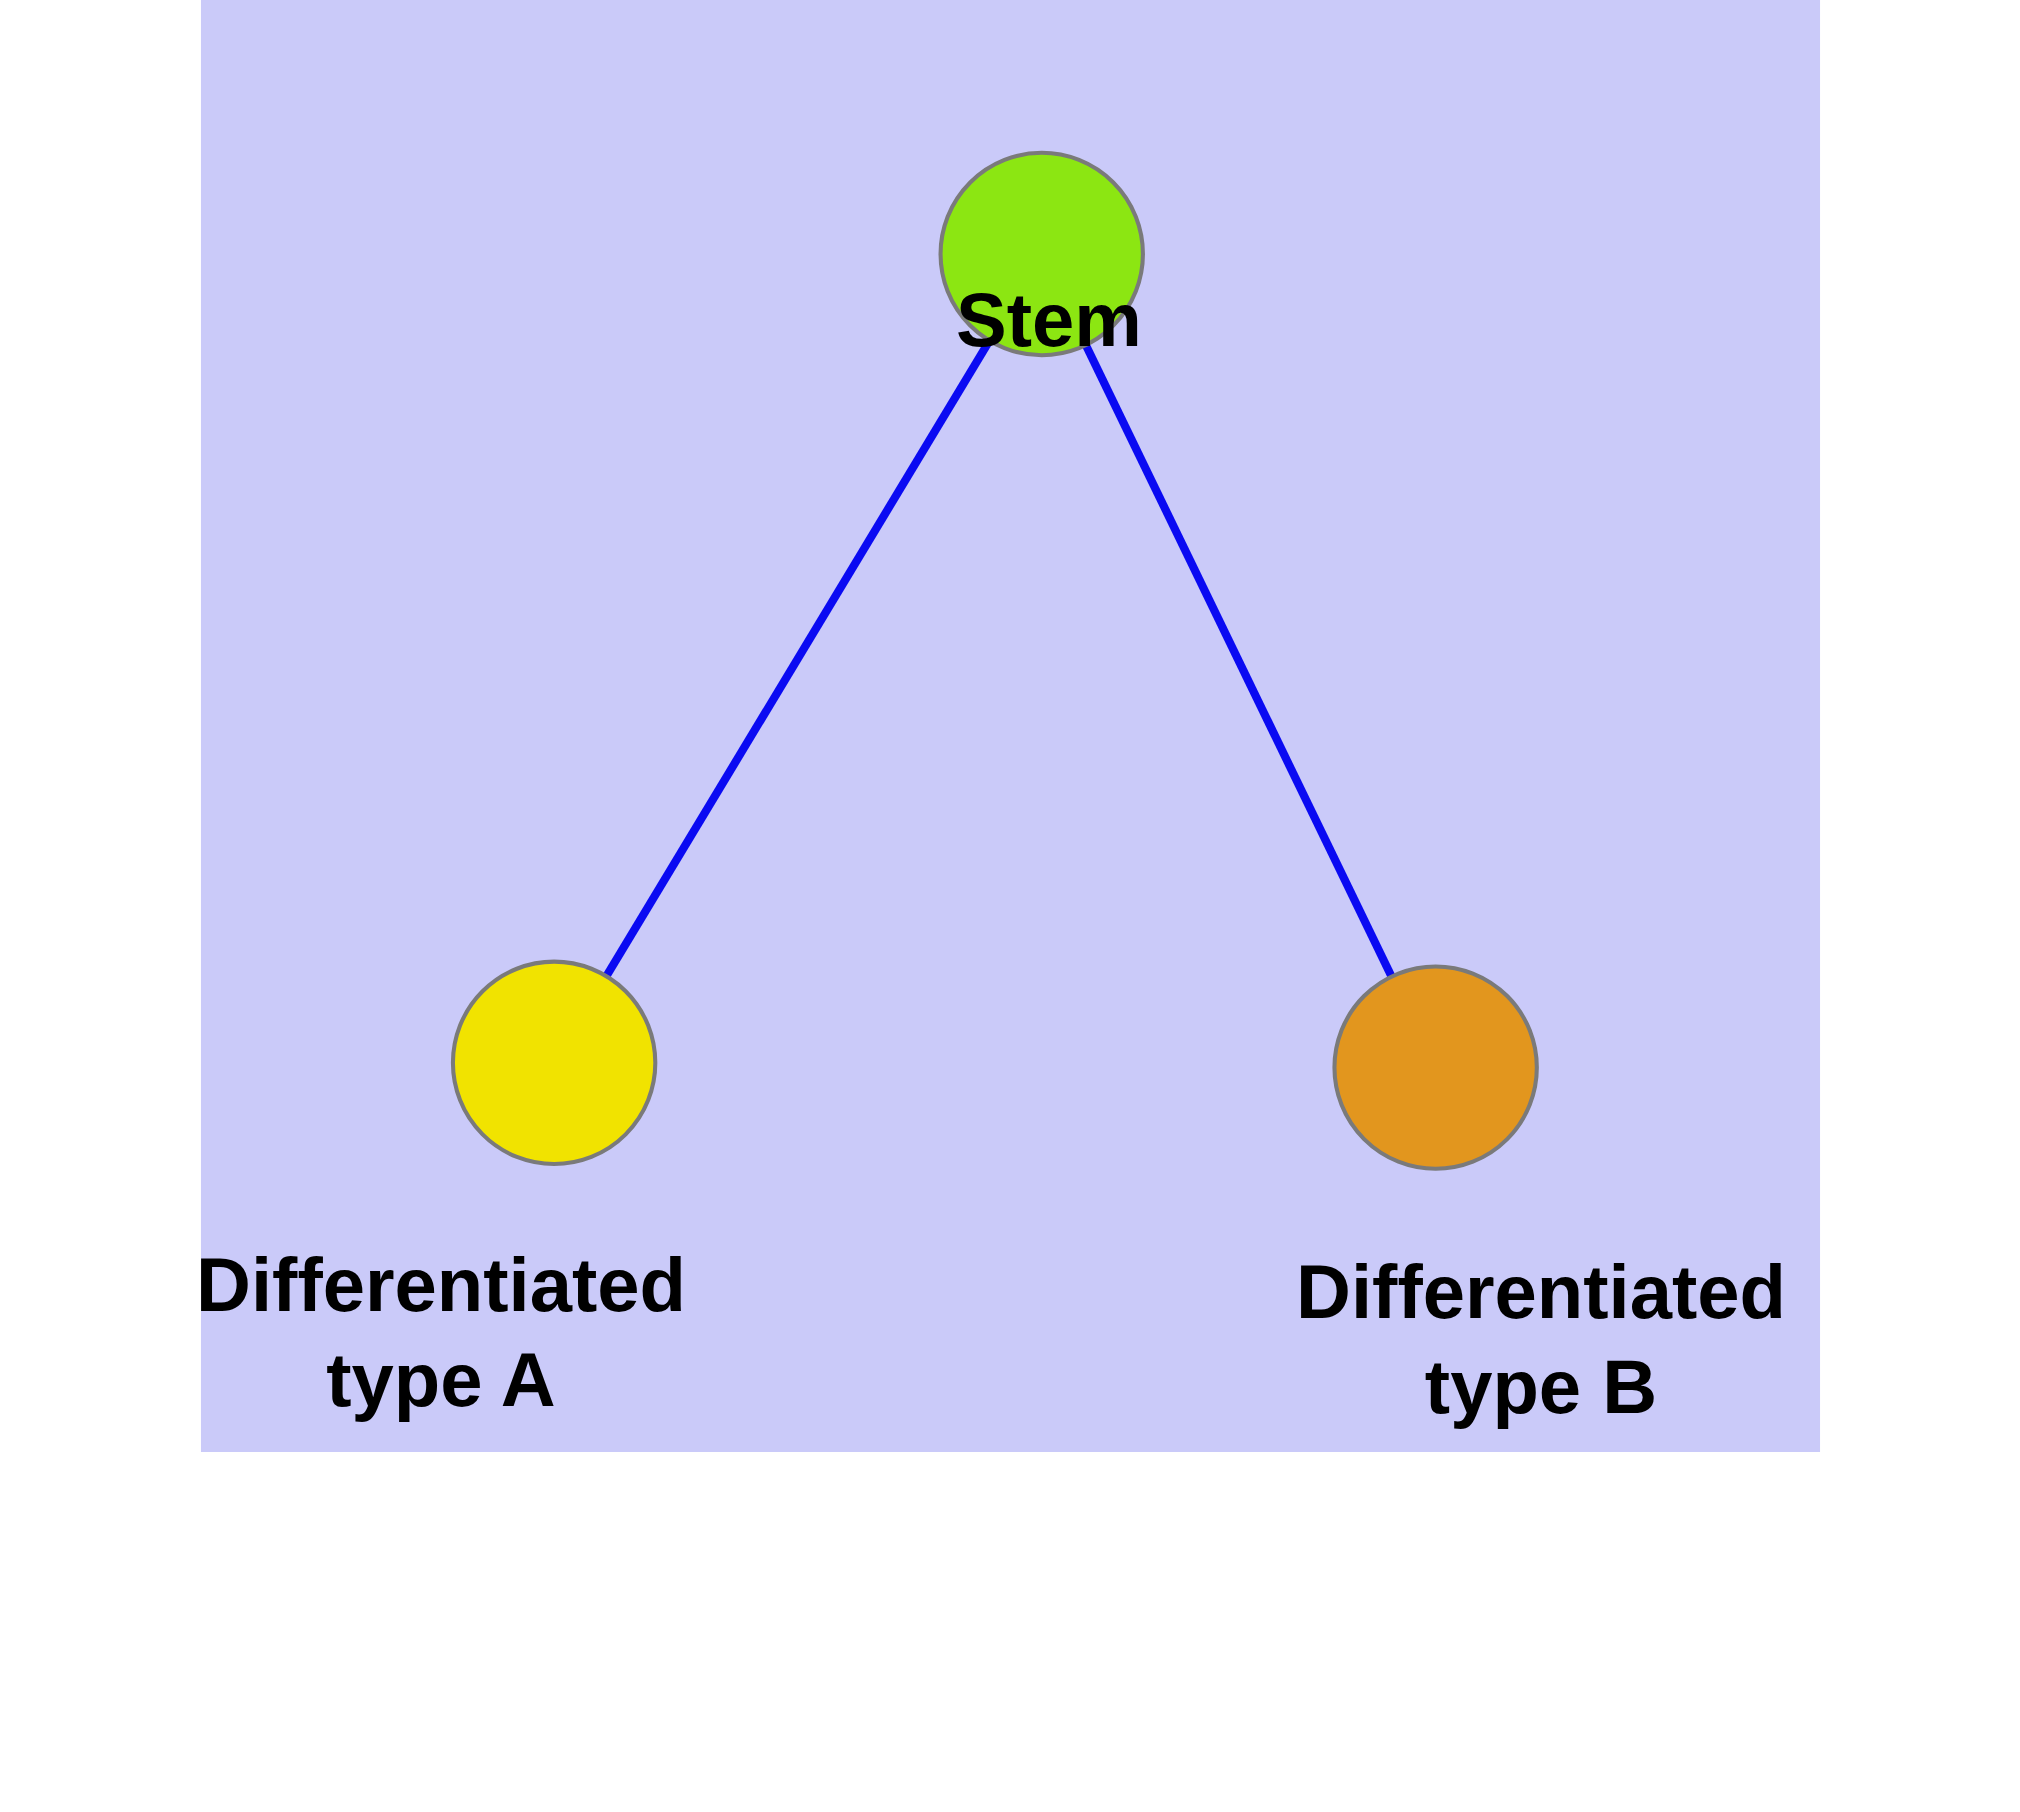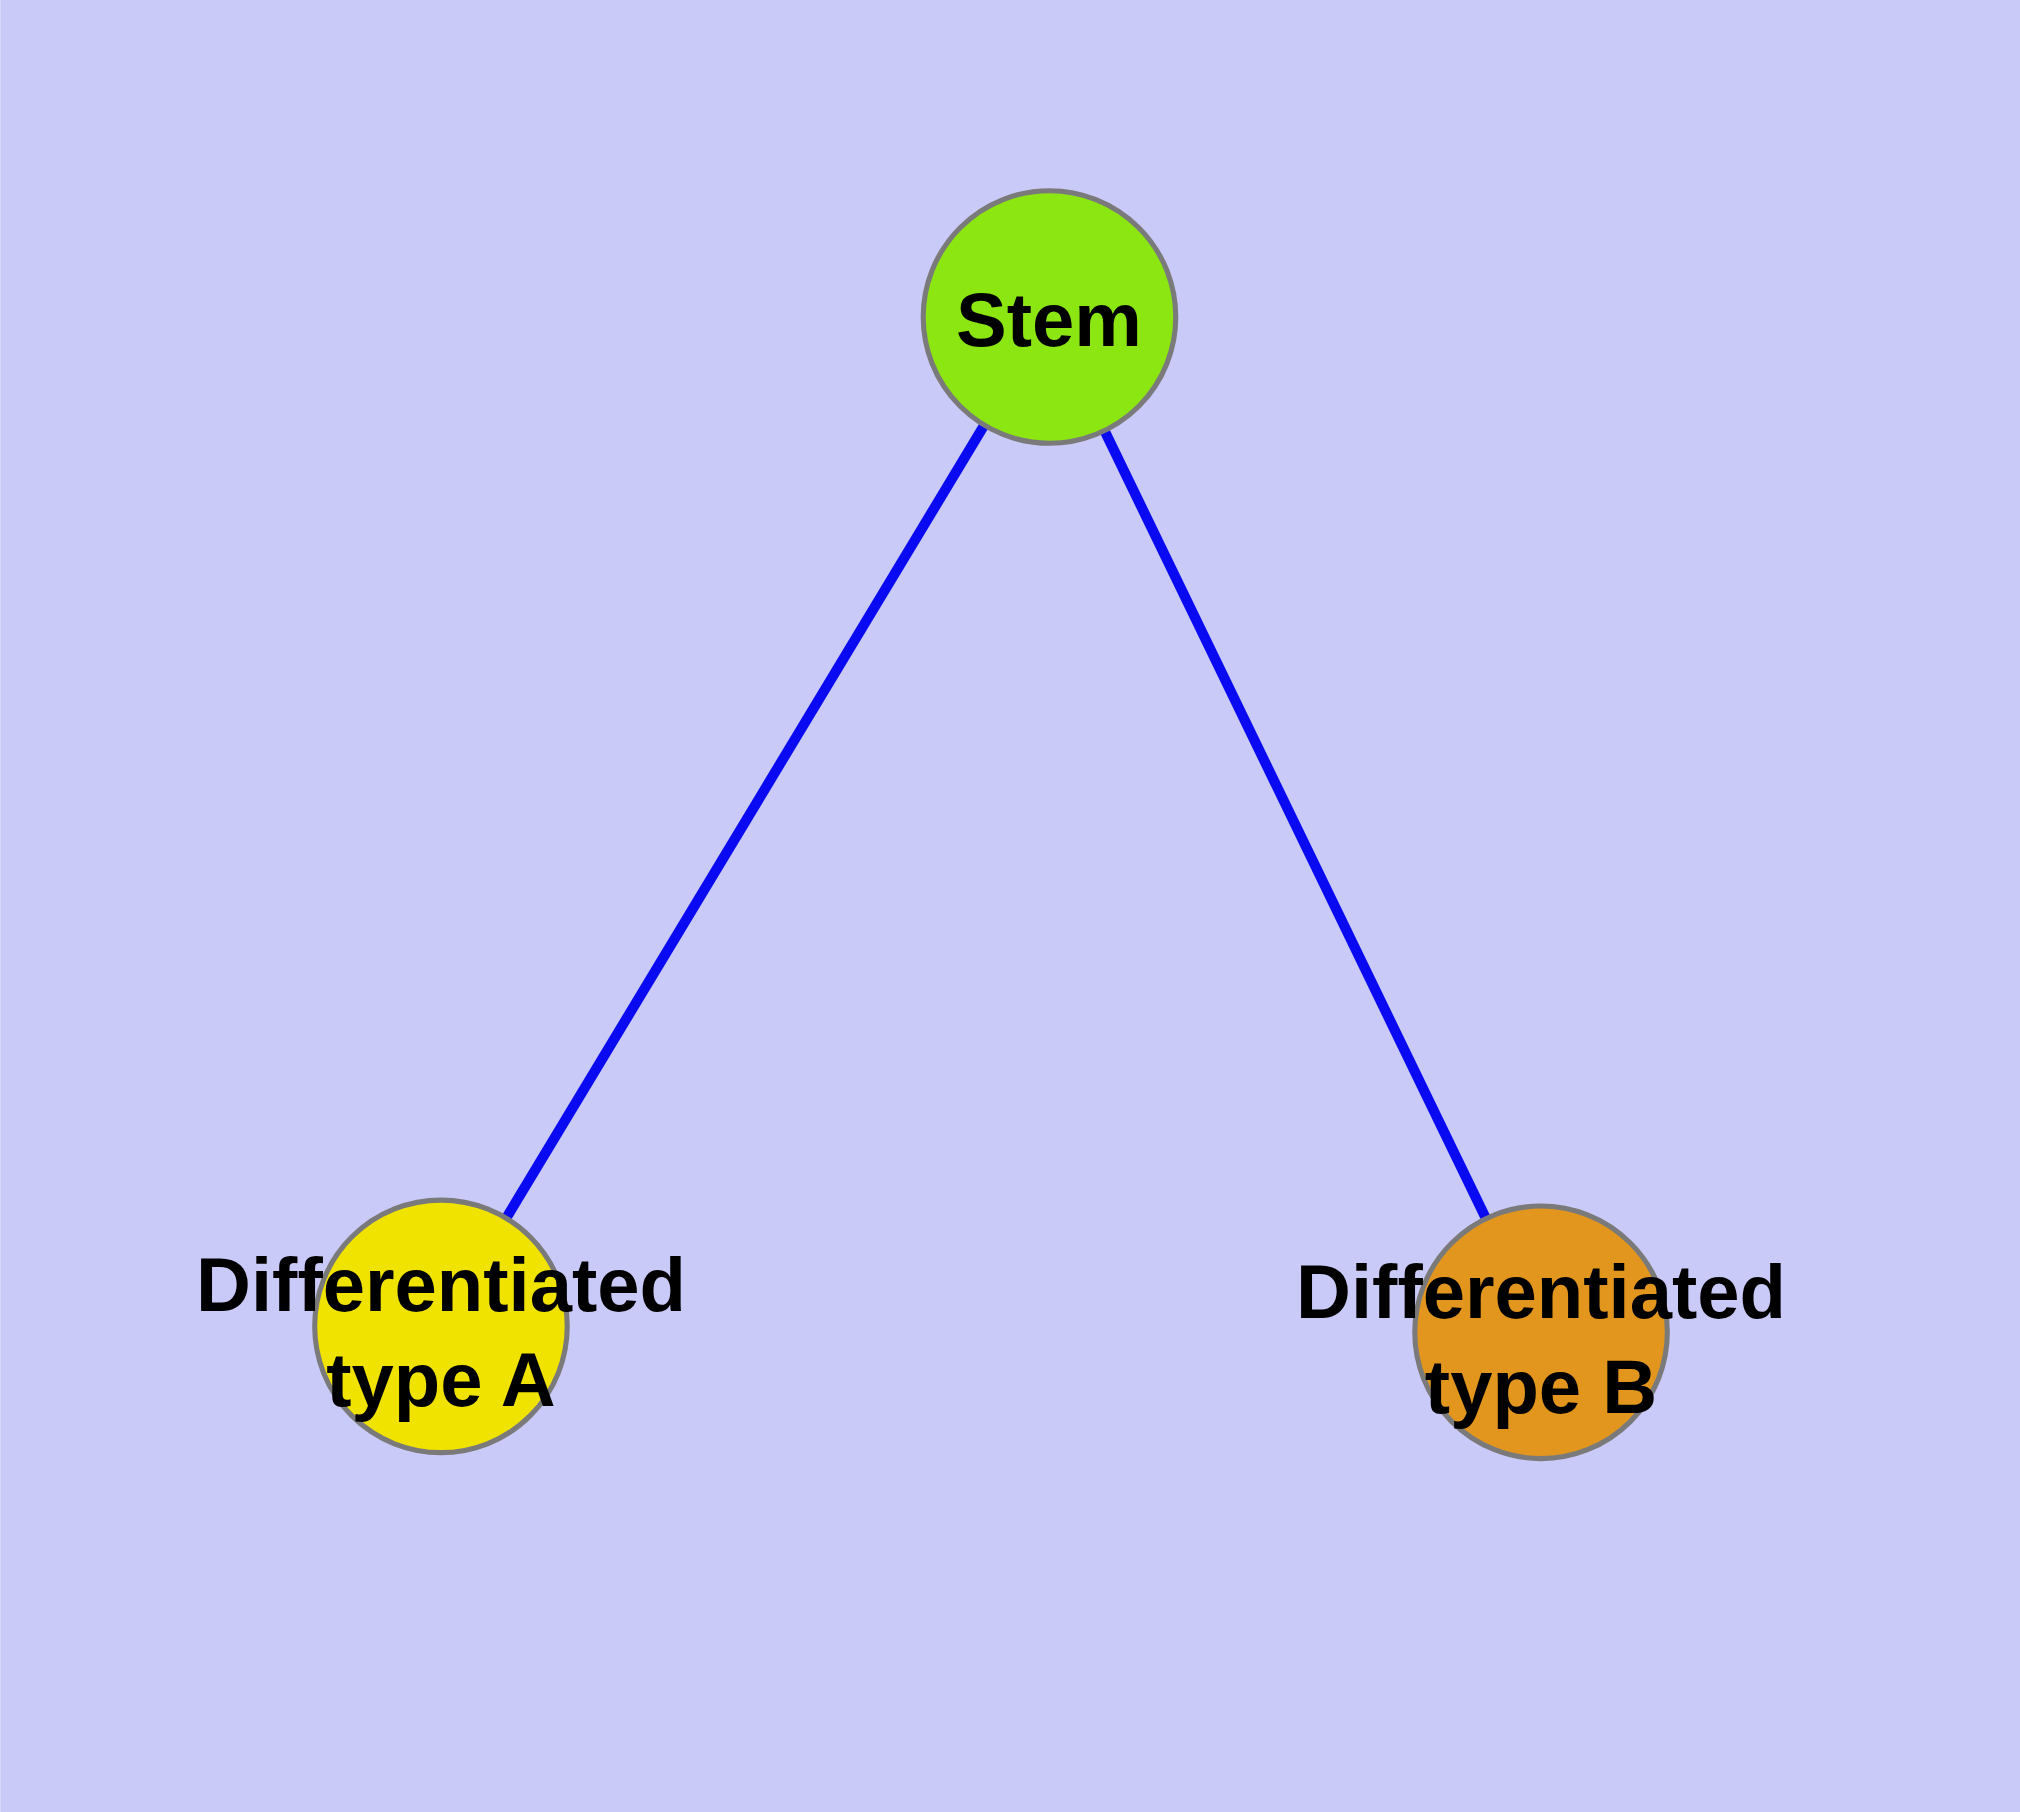--- a/index.html
+++ b/index.html
@@ -3,21 +3,21 @@
 <meta charset="utf-8">
 <style>
   html, body {
     margin: 0;
     padding: 0;
     background: #ffffff;
   }
   .canvas {
     position: relative;
     width: 2021px;
-    height: 1812px;
+    height: 1452px;
     overflow: hidden;
     font-family: "Liberation Sans", sans-serif;
   }
   .canvas svg {
     position: absolute;
     left: 0;
     top: 0;
     width: 100%;
     height: 100%;
     display: block;

